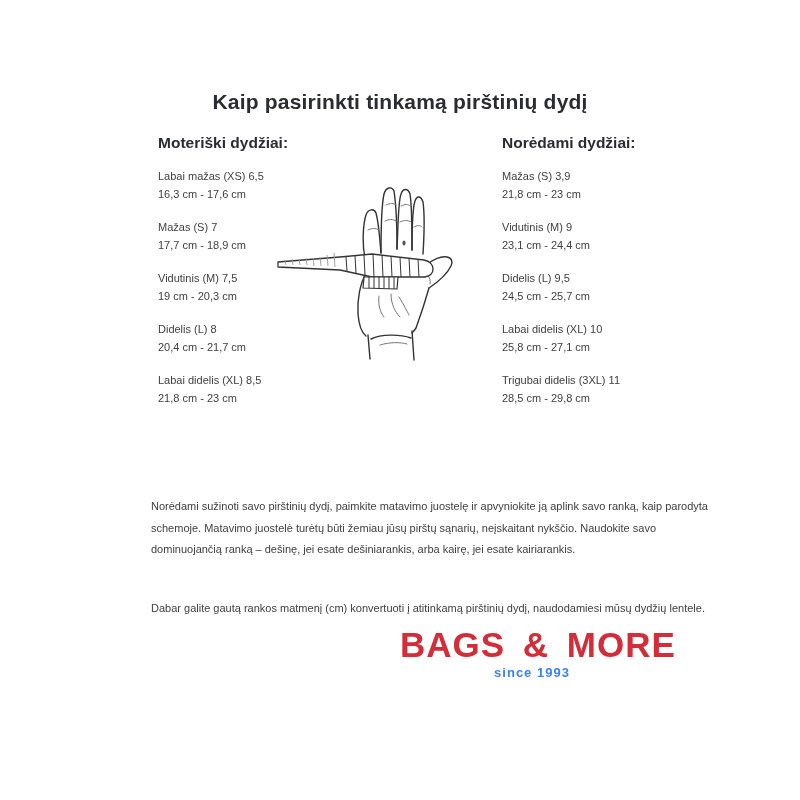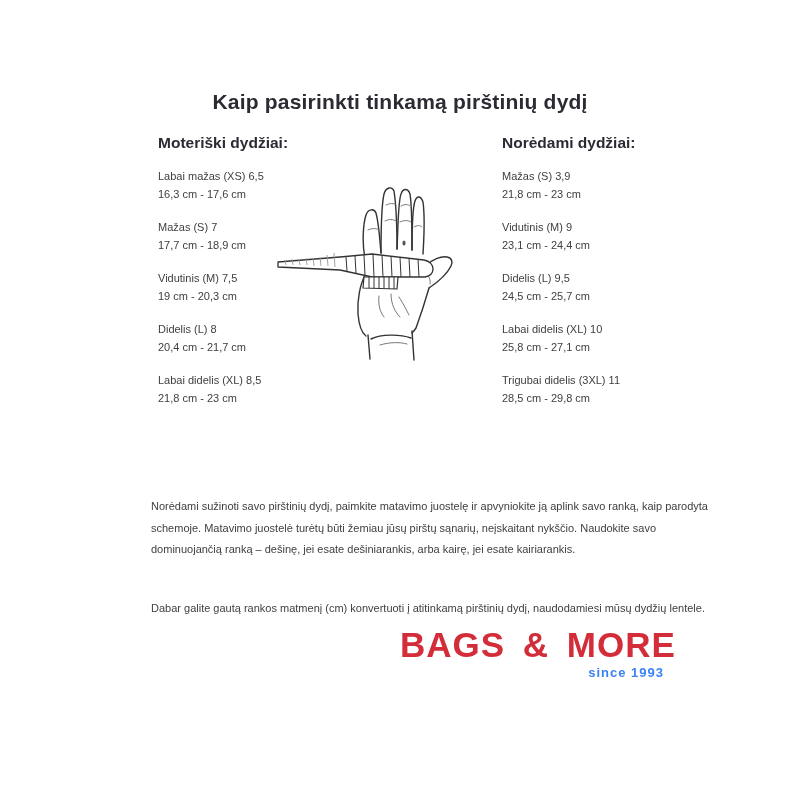--- a/index.html
+++ b/index.html
@@ -14,21 +14,21 @@
   .col{position:absolute;top:134px;width:225px}
   .col-women{left:158px}
   .col-men{left:502px}
   .col-header{font-size:15.5px;font-weight:bold;color:#2b2b33;margin:0 0 16px 0}
   .size-item{margin:0 0 16px 0;font-size:11px;line-height:17.5px;color:#404040}
   .hand-wrap{position:absolute;left:270px;top:180px;width:195px;height:190px}
   .hand-wrap svg{display:block;width:100%;height:100%}
   .para{position:absolute;left:139px;width:566px;font-size:11px;line-height:21.5px;color:#404040;margin:12px}
   .para1{top:484px}
   .para2{top:586px}
-  .brand{position:absolute;left:400px;top:626px;width:264px;text-align:right}
+  .brand{position:absolute;left:400px;top:626px;width:264px;text-align:center}
   .brand-name{
     font-size:35px;font-weight:bold;color:var(--brand-color,#d32d3a);
     letter-spacing:1px;word-spacing:7px;white-space:nowrap;line-height:38px;
   }
   .brand-tagline{font-size:13px;font-weight:bold;color:#3b82f6;letter-spacing:1px;margin-top:1px}
 </style>
 </head>
 <body>
 
 <h1 class="title">Kaip pasirinkti tinkamą pirštinių dydį</h1>

